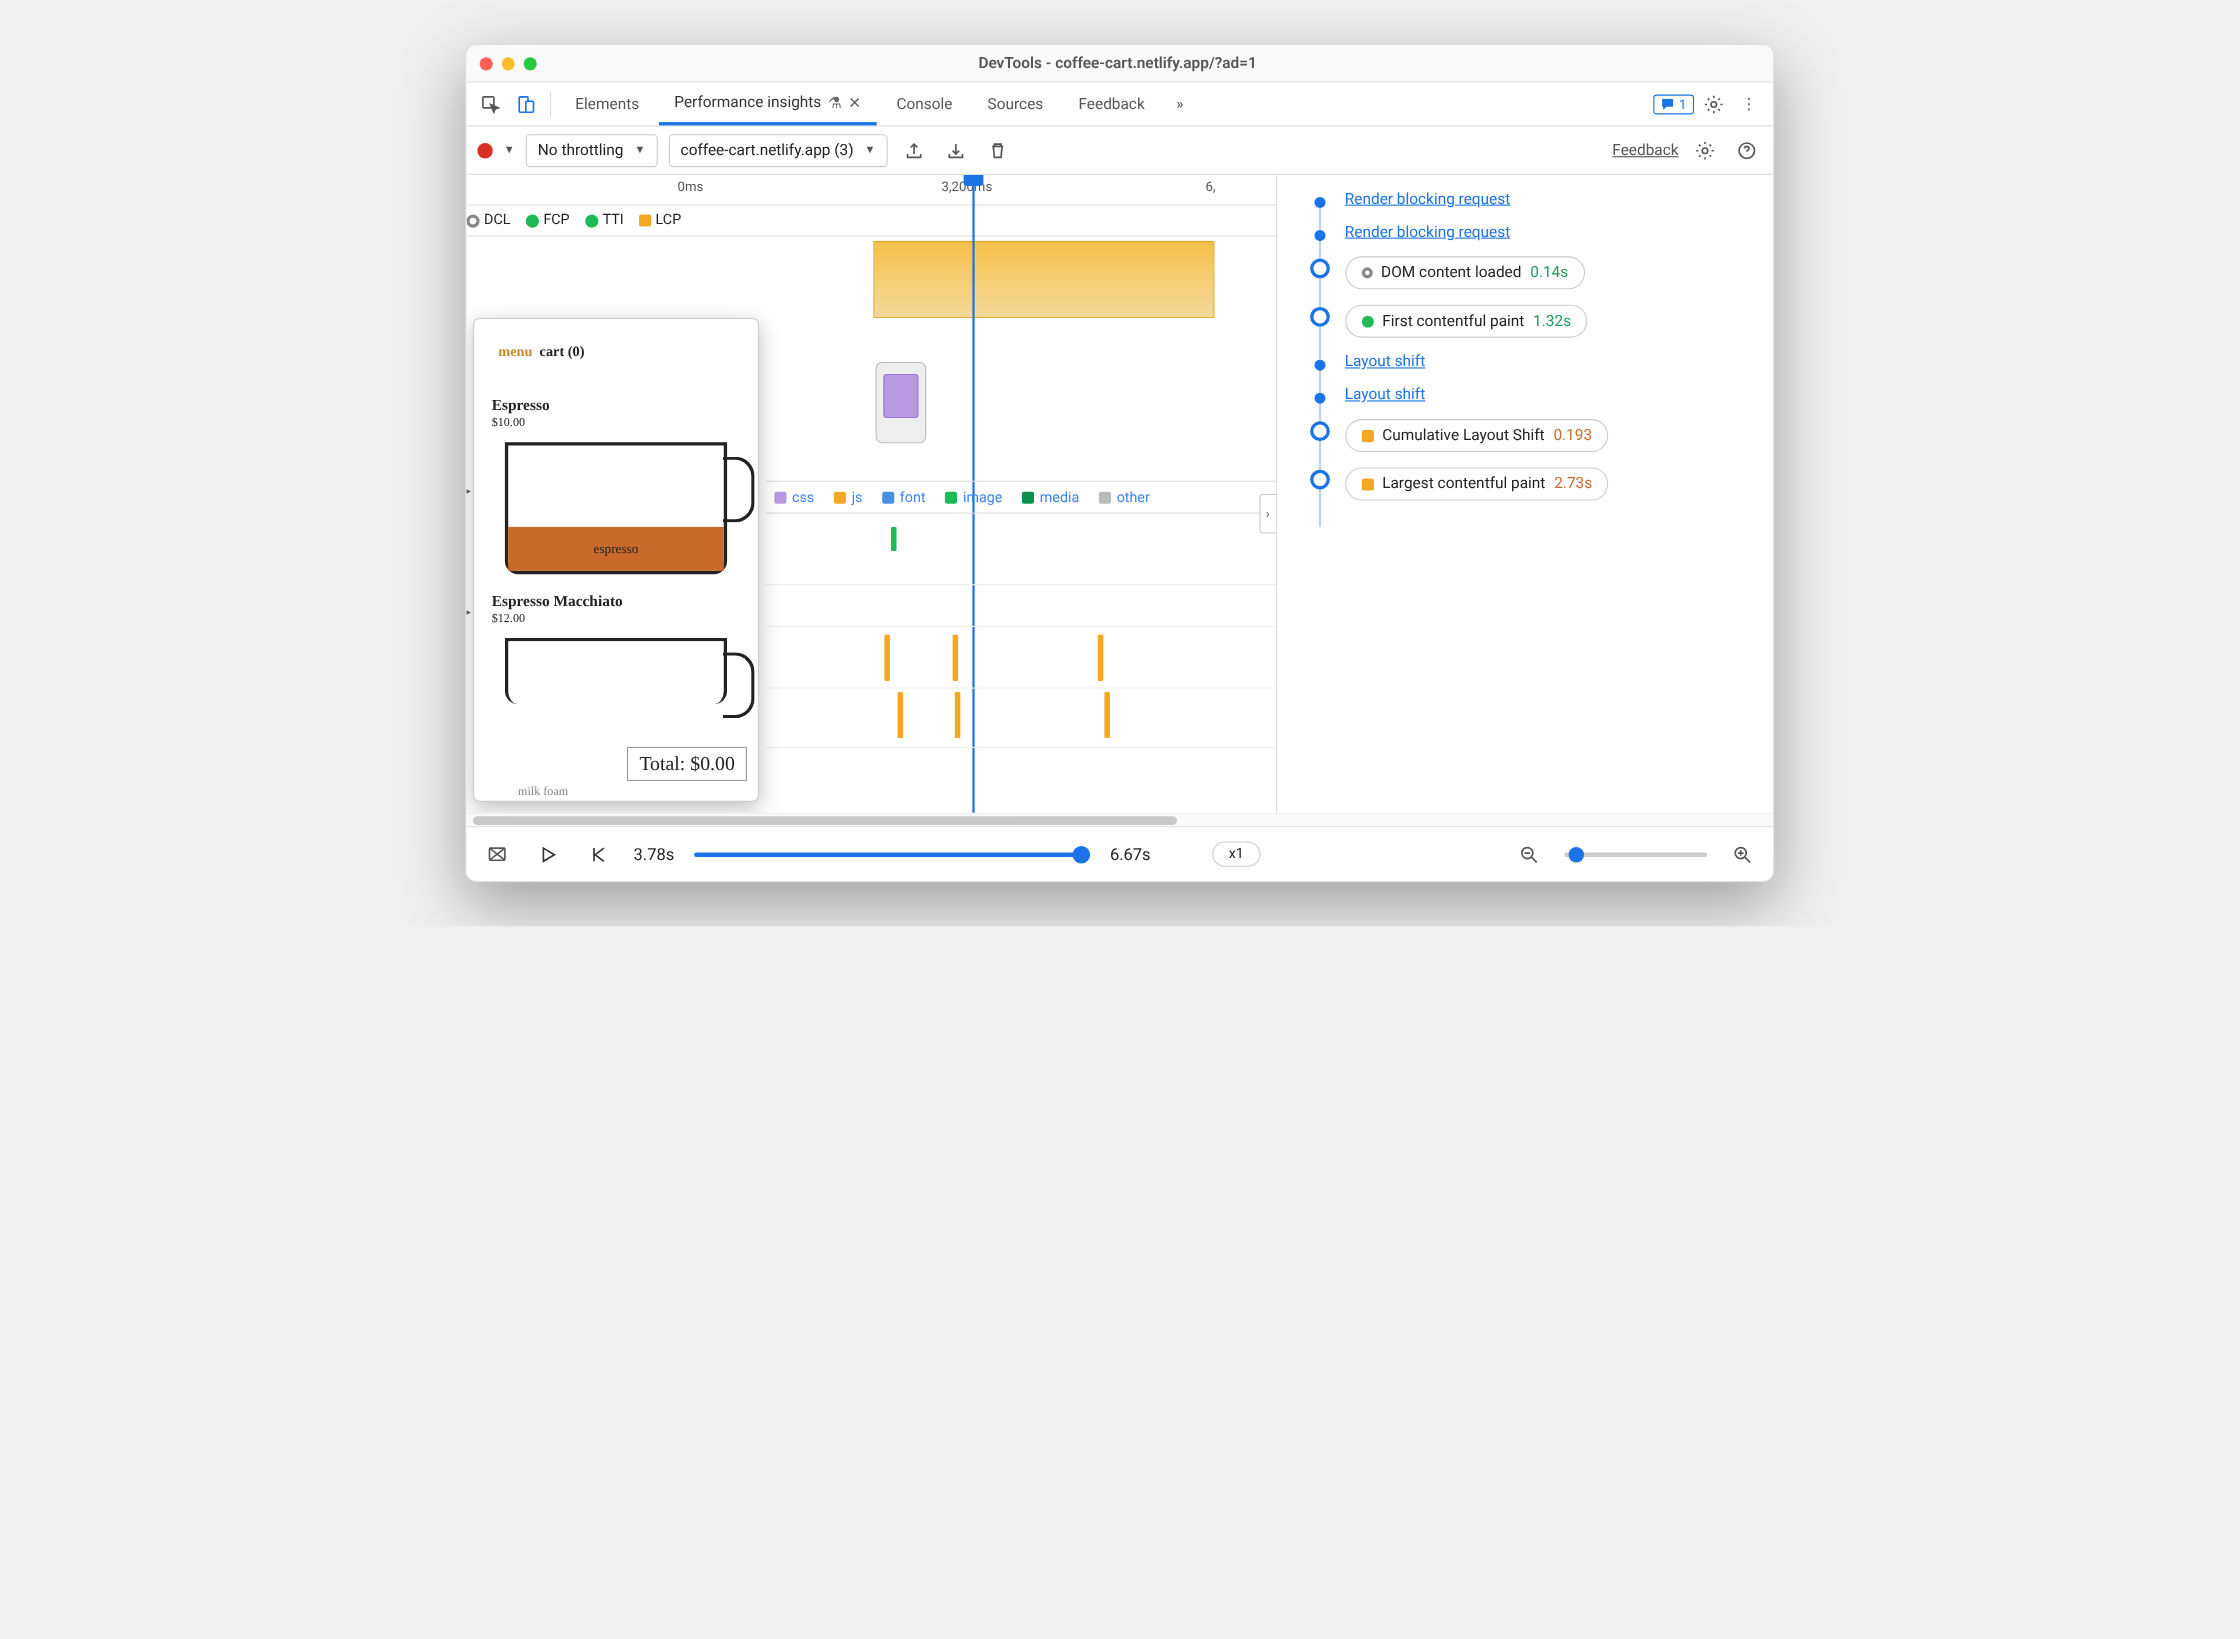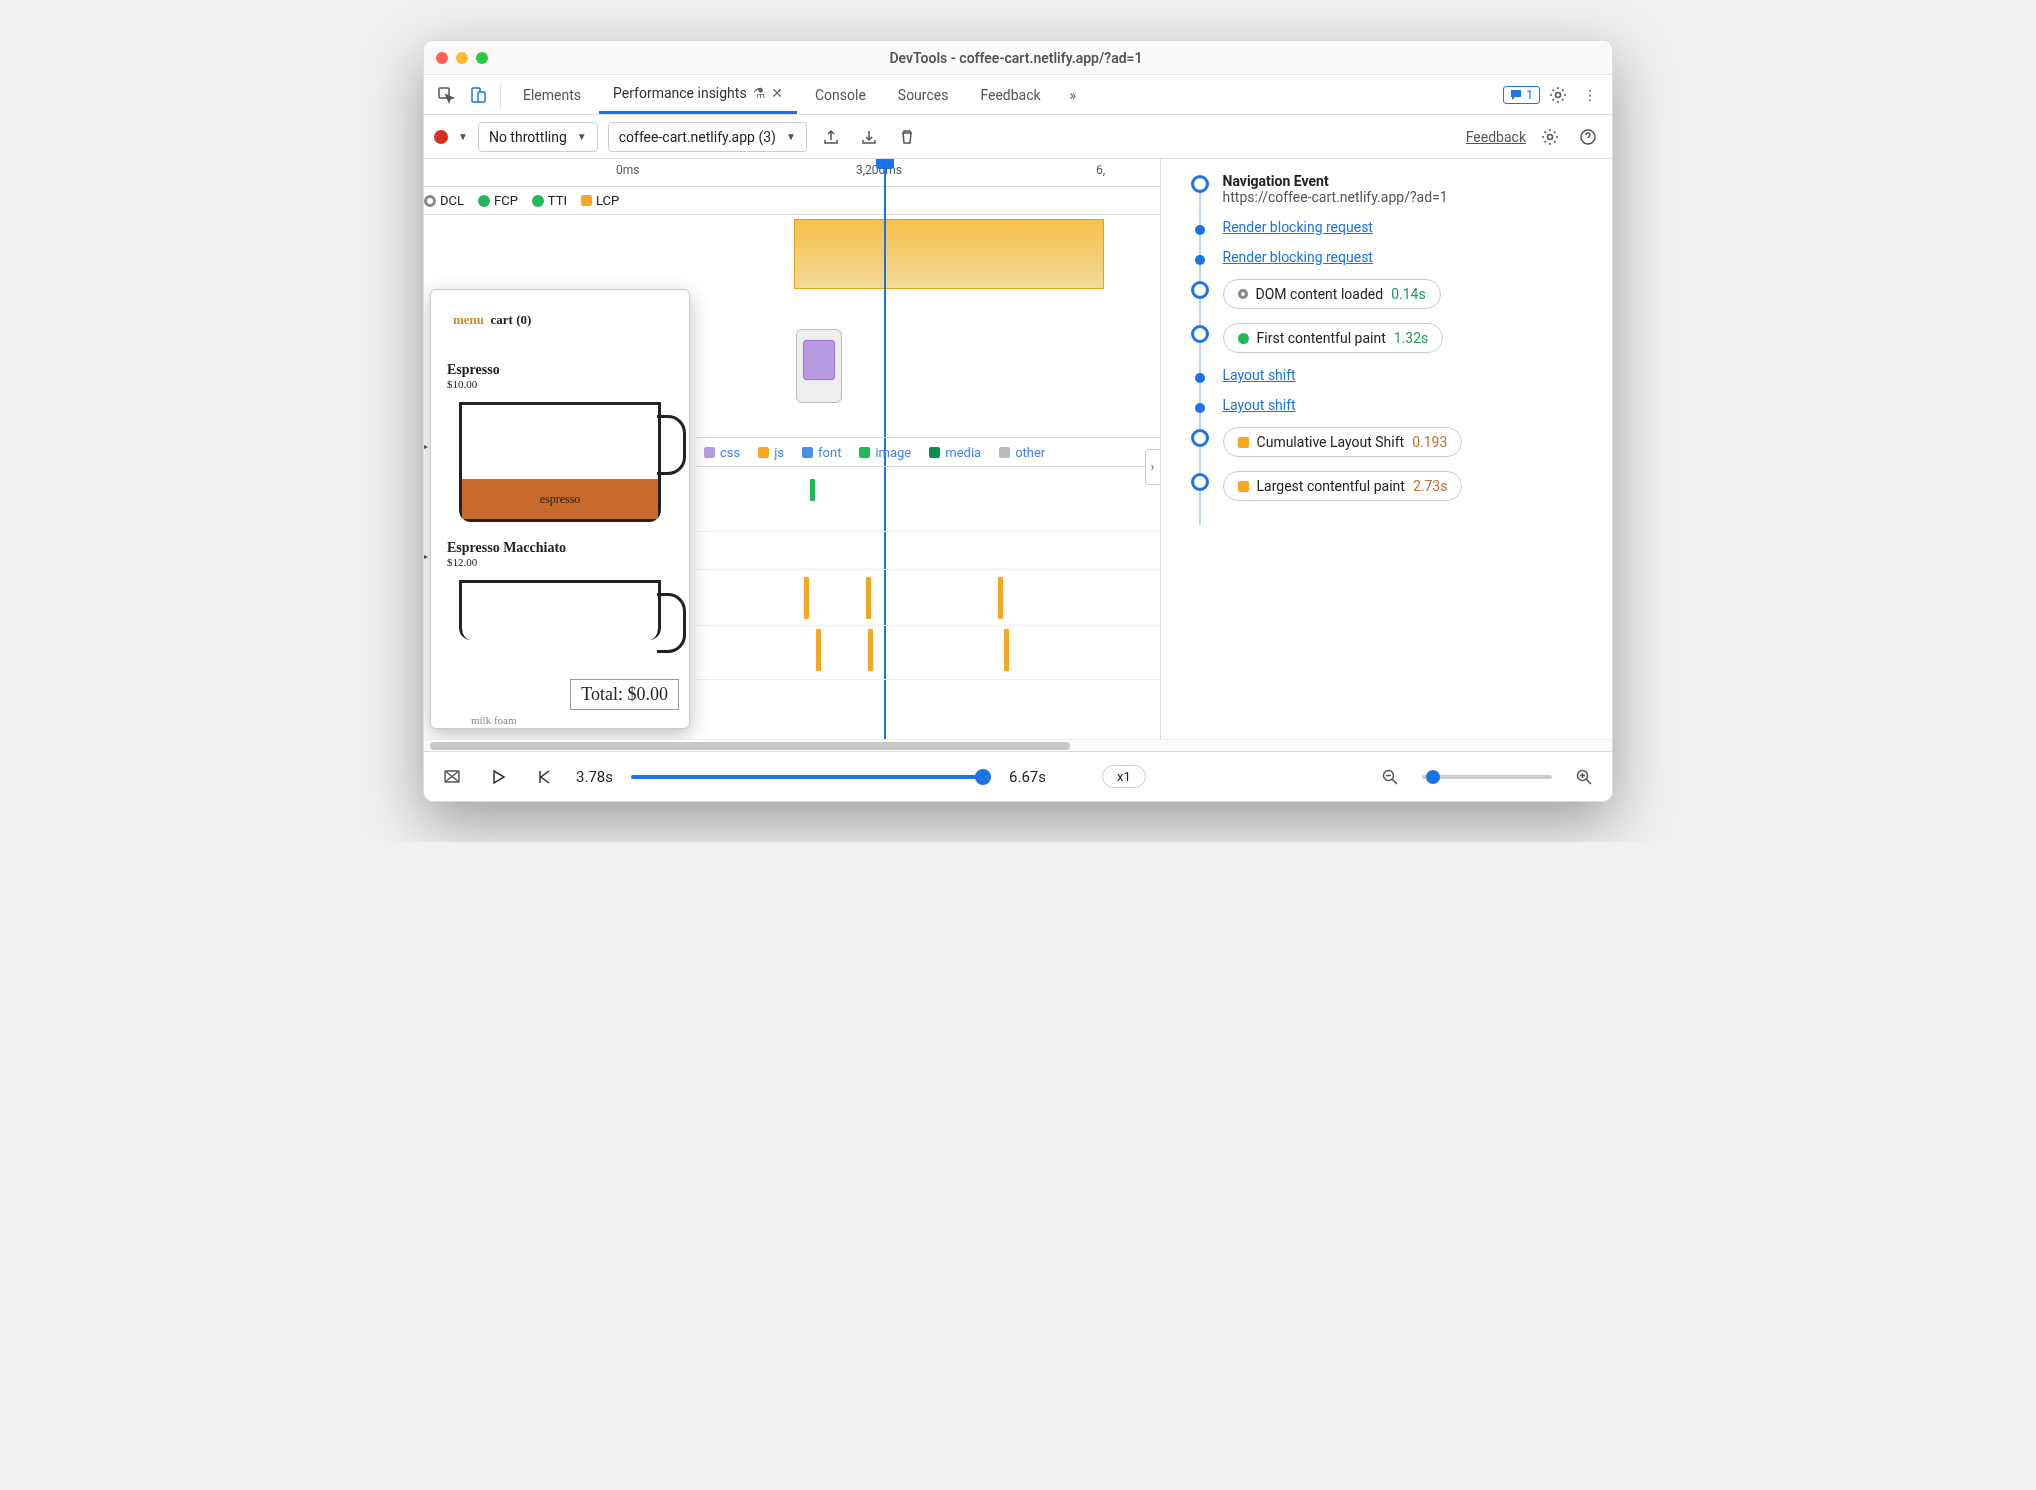--- a/index.html
+++ b/index.html
@@ -292,27 +292,20 @@
         <div class="mug" style="height:60px; border-bottom:none; margin-bottom:0"></div>
         <div class="totalbox">Total: $0.00</div>
         <div class="milk">milk foam</div>
       </div>
     </div>
 
     <div class="sidepanel">
       <div class="insights">
         <div class="vline"></div>
 
-        <div class="row">
-          <div class="node"></div>
-          <div>
-            <div style="font-weight:700">Navigation Event</div>
-            <div style="color:#555">https://coffee-cart.netlify.app/?ad=1</div>
-          </div>
-        </div>
 
         <div class="row">
           <div class="nodesm"></div>
           <span class="bluelink">Render blocking request</span>
         </div>
         <div class="row">
           <div class="nodesm"></div>
           <span class="bluelink">Render blocking request</span>
         </div>
 

